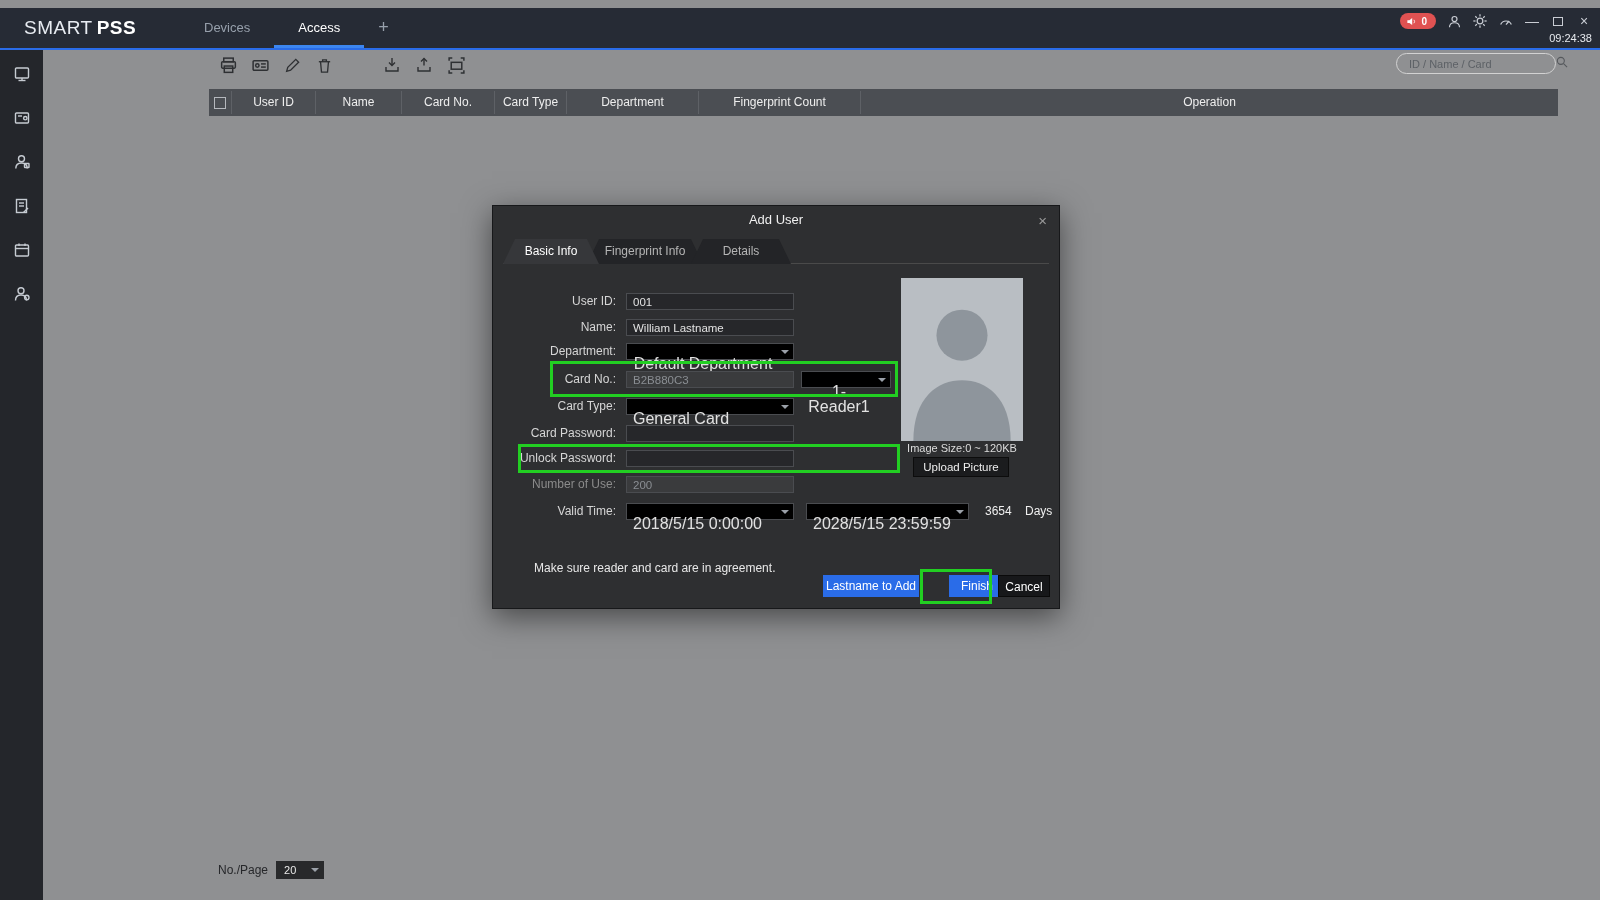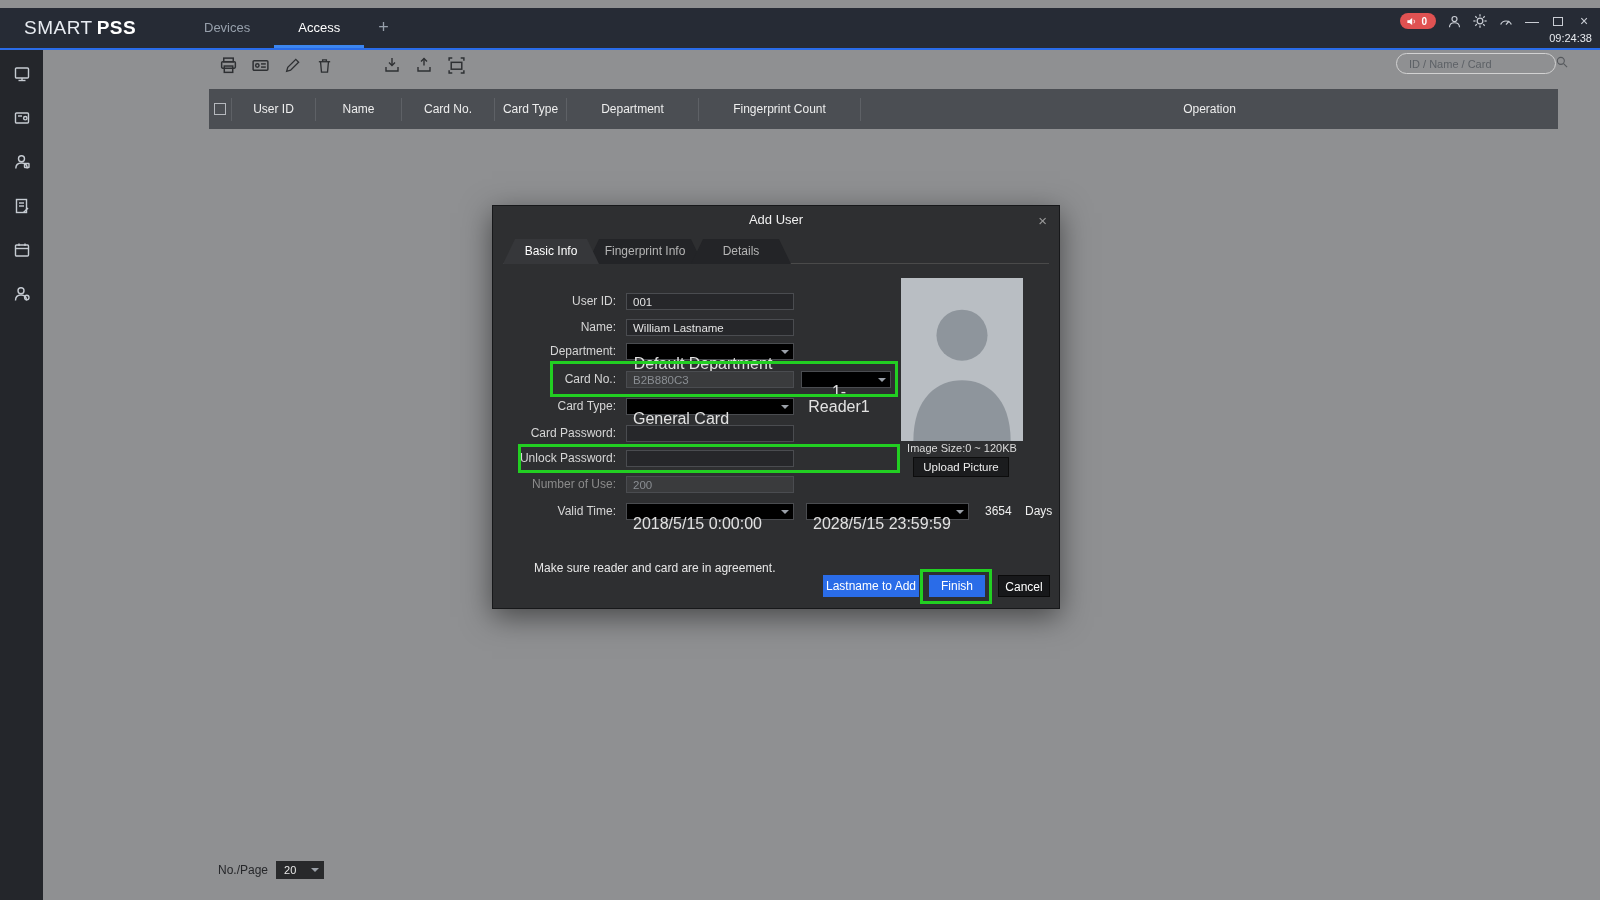--- a/index.html
+++ b/index.html
@@ -50,21 +50,21 @@
   .tool { width:24px; height:22px; display:flex; align-items:center; justify-content:center; cursor:default; }
   .tool svg { stroke:#2e3033; fill:none; stroke-width:1.4; }
   .tool-gap { width:28px; }
   .search-pill { position:absolute; right:44px; top:11px; width:160px; height:21px;
                  border:1px solid #d2d2d2; border-radius:11px; display:flex; align-items:center; }
   .search-pill input { flex:1; border:none; background:transparent; outline:none; font-size:11px;
                        color:#3a3a3a; padding:0 4px 0 12px; font-family:"Liberation Sans",sans-serif; }
   .search-pill input::placeholder { color:#5d6166; }
   .search-pill .mag { margin-right:7px; }
 
-  .thead { position:absolute; left:1px; top:47px; width:1349px; height:40px; background:#4b4e53;
+  .thead { position:absolute; left:1px; top:47px; width:1349px; height:27px; background:#4b4e53;
            display:flex; align-items:center; color:#eeeeee; font-size:12px; }
   .th { border-right:1px solid #5e6166; height:23px; line-height:23px; text-align:center; }
   .th:last-child { border-right:none; }
   .th-check { width:23px; display:flex; align-items:center; justify-content:center; }
   .checkbox { width:12px; height:12px; border:1px solid #b5b8bd; background:transparent; }
 
   .pagebar { position:absolute; left:0; top:814px; width:100%; height:28px; display:flex;
              align-items:center; padding-left:10px; gap:8px; }
   .pagebar .plabel { font-size:12px; color:#26272a; }
   .pselect { width:48px; height:18px; background:#28292b; color:#e8e8e8; font-size:11px;
@@ -389,21 +389,21 @@
         <circle cx="50" cy="47" r="21" fill="#8e959c"></circle>
         <path d="M10 134 C10 98 30 84 50 84 C70 84 90 98 90 134 Z" fill="#8e959c"></path>
       </svg>
     </div>
     <div class="sizehint">Image Size:0 ~ 120KB</div>
     <div class="upload">Upload Picture</div>
 
     <div class="note">Make sure reader and card are in agreement.</div>
 
     <div class="dbtn blue" style="left:330px; width:96px;">Lastname to Add</div>
-    <div class="dbtn blue" style="left:436px; width:56px;">Finish</div>
+    <div class="dbtn blue" style="left:456px; width:56px;">Finish</div>
     <div class="dbtn dark" style="left:505px; width:52px;">Cancel</div>
   </div>
 
   <div class="anno" style="left:550px; top:361px; width:348px; height:36px;"></div>
   <div class="anno" style="left:518px; top:444px; width:382px; height:29px;"></div>
   <div class="anno" style="left:920px; top:569px; width:72px; height:35px;"></div>
 
 </div>
 
 </body></html>

